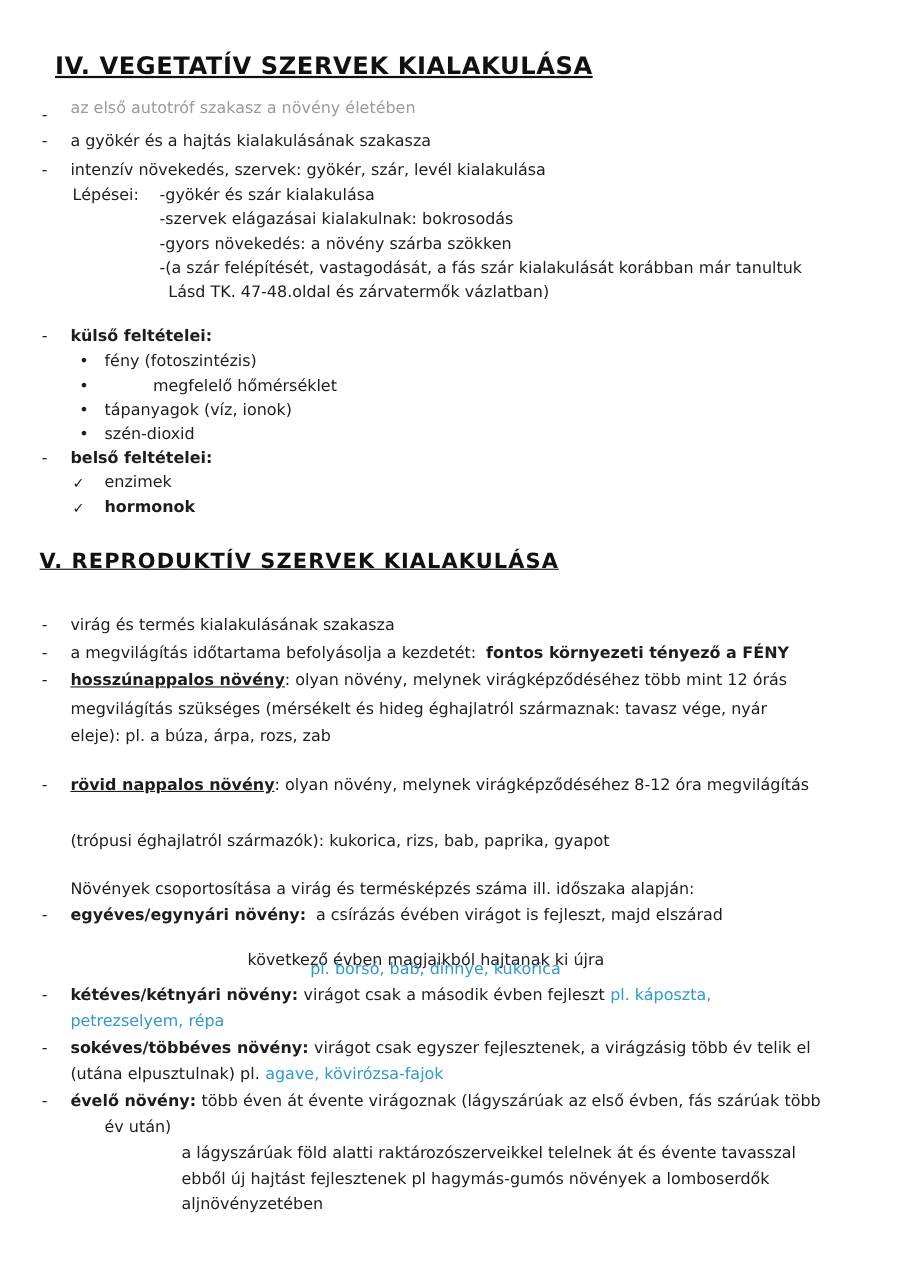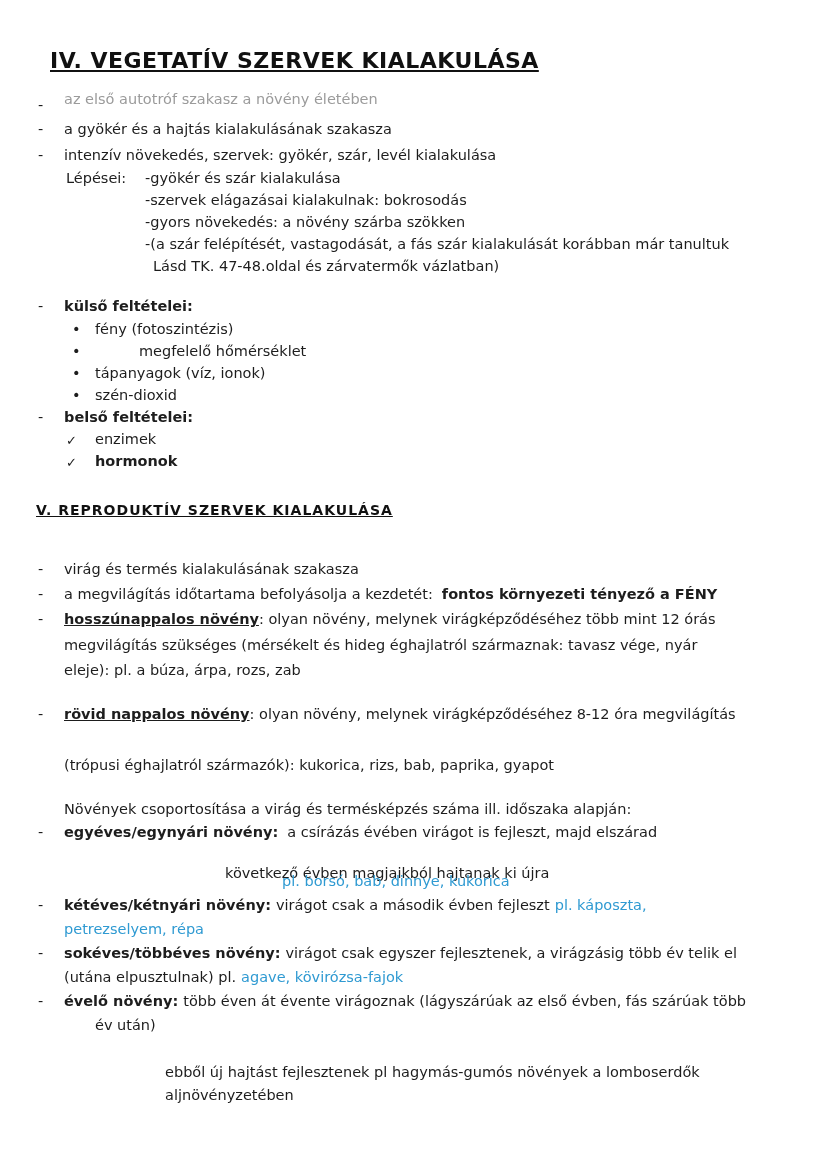--- a/index.html
+++ b/index.html
@@ -7,21 +7,21 @@
     position:relative;
     width:828px;height:1171px;
     background:#ffffff;
     font-family:"DejaVu Sans",sans-serif;
     color:#1d1d1d;
     overflow:hidden;
   }
   .abs{position:absolute;white-space:nowrap;font-size:14.5px;line-height:17px;}
   .title{font-weight:bold;text-decoration:underline;letter-spacing:0.5px;color:#111;}
   .t4{font-size:22px;}
-  .t5{font-size:14px;letter-spacing:1px;}
+  .t5{font-size:19px;letter-spacing:1px;}
   .gray{color:#9b9b9b;}
   .blue{color:#2f9ad2;}
   .bold{font-weight:bold;}
   .term{font-weight:bold;}
   .term-u{font-weight:bold;text-decoration:underline;}
   .gap{margin-left:9px;text-align:center;}
   .gap-sm{margin-left:5px;}
   .marker{font-size:14.5px;}
   .check{font-size:13px;}
 </style>
@@ -96,16 +96,17 @@
   <div class="abs" style="top:897px;left:64px;"><span class="term">kétéves/kétnyári növény:</span><span class="gap-sm">virágot csak a második évben fejleszt</span><span class="blue gap-sm">pl. káposzta,</span></div>
   <div class="abs blue" style="top:921px;left:64px;">petrezselyem, répa</div>
 
   <div class="abs" style="top:945px;left:38px;">-</div>
   <div class="abs" style="top:945px;left:64px;"><span class="term">sokéves/többéves növény:</span><span class="gap-sm">virágot csak egyszer fejlesztenek, a virágzásig több év telik el</span></div>
   <div class="abs" style="top:969px;left:64px;"><span>(utána elpusztulnak) pl.</span><span class="blue gap-sm">agave, kövirózsa-fajok</span></div>
 
   <div class="abs" style="top:993px;left:38px;">-</div>
   <div class="abs" style="top:993px;left:64px;"><span class="term">évelő növény:</span><span class="gap-sm">több éven át évente virágoznak (lágyszárúak az első évben, fás szárúak több</span></div>
   <div class="abs" style="top:1017px;left:95px;">év után)</div>
+  <div class="abs" style="top:1041px;left:165px;">a lágyszárúak föld alatti raktározószerveikkel telelnek át és évente tavasszal</div>
   <div class="abs" style="top:1064px;left:165px;">ebből új hajtást fejlesztenek pl hagymás-gumós növények a lomboserdők</div>
   <div class="abs" style="top:1087px;left:165px;">aljnövényzetében</div>
 
 </div>
 
 </body></html>

